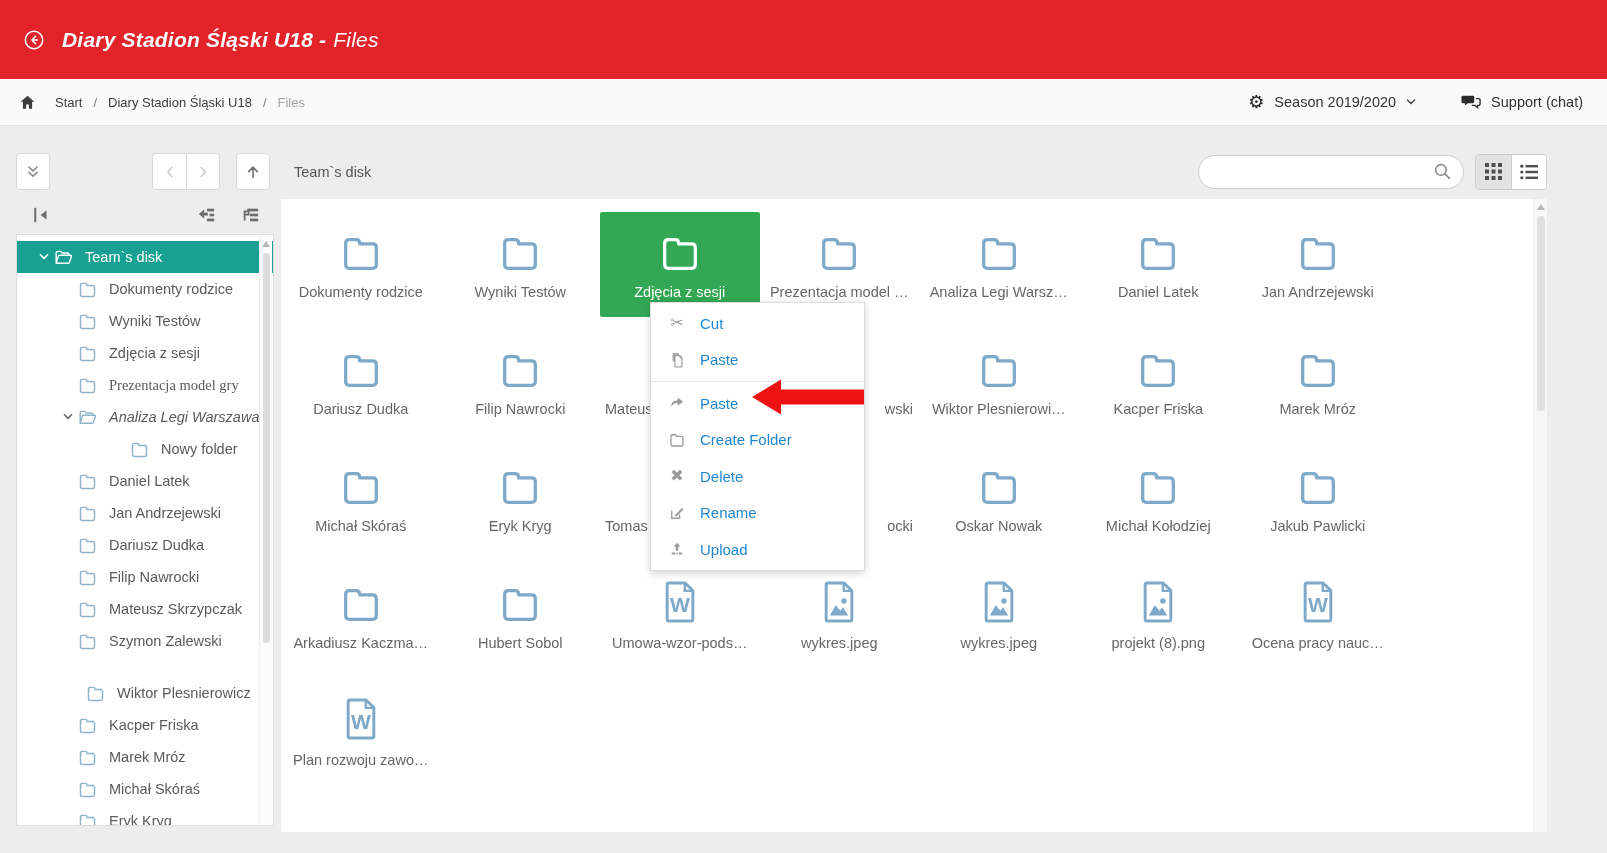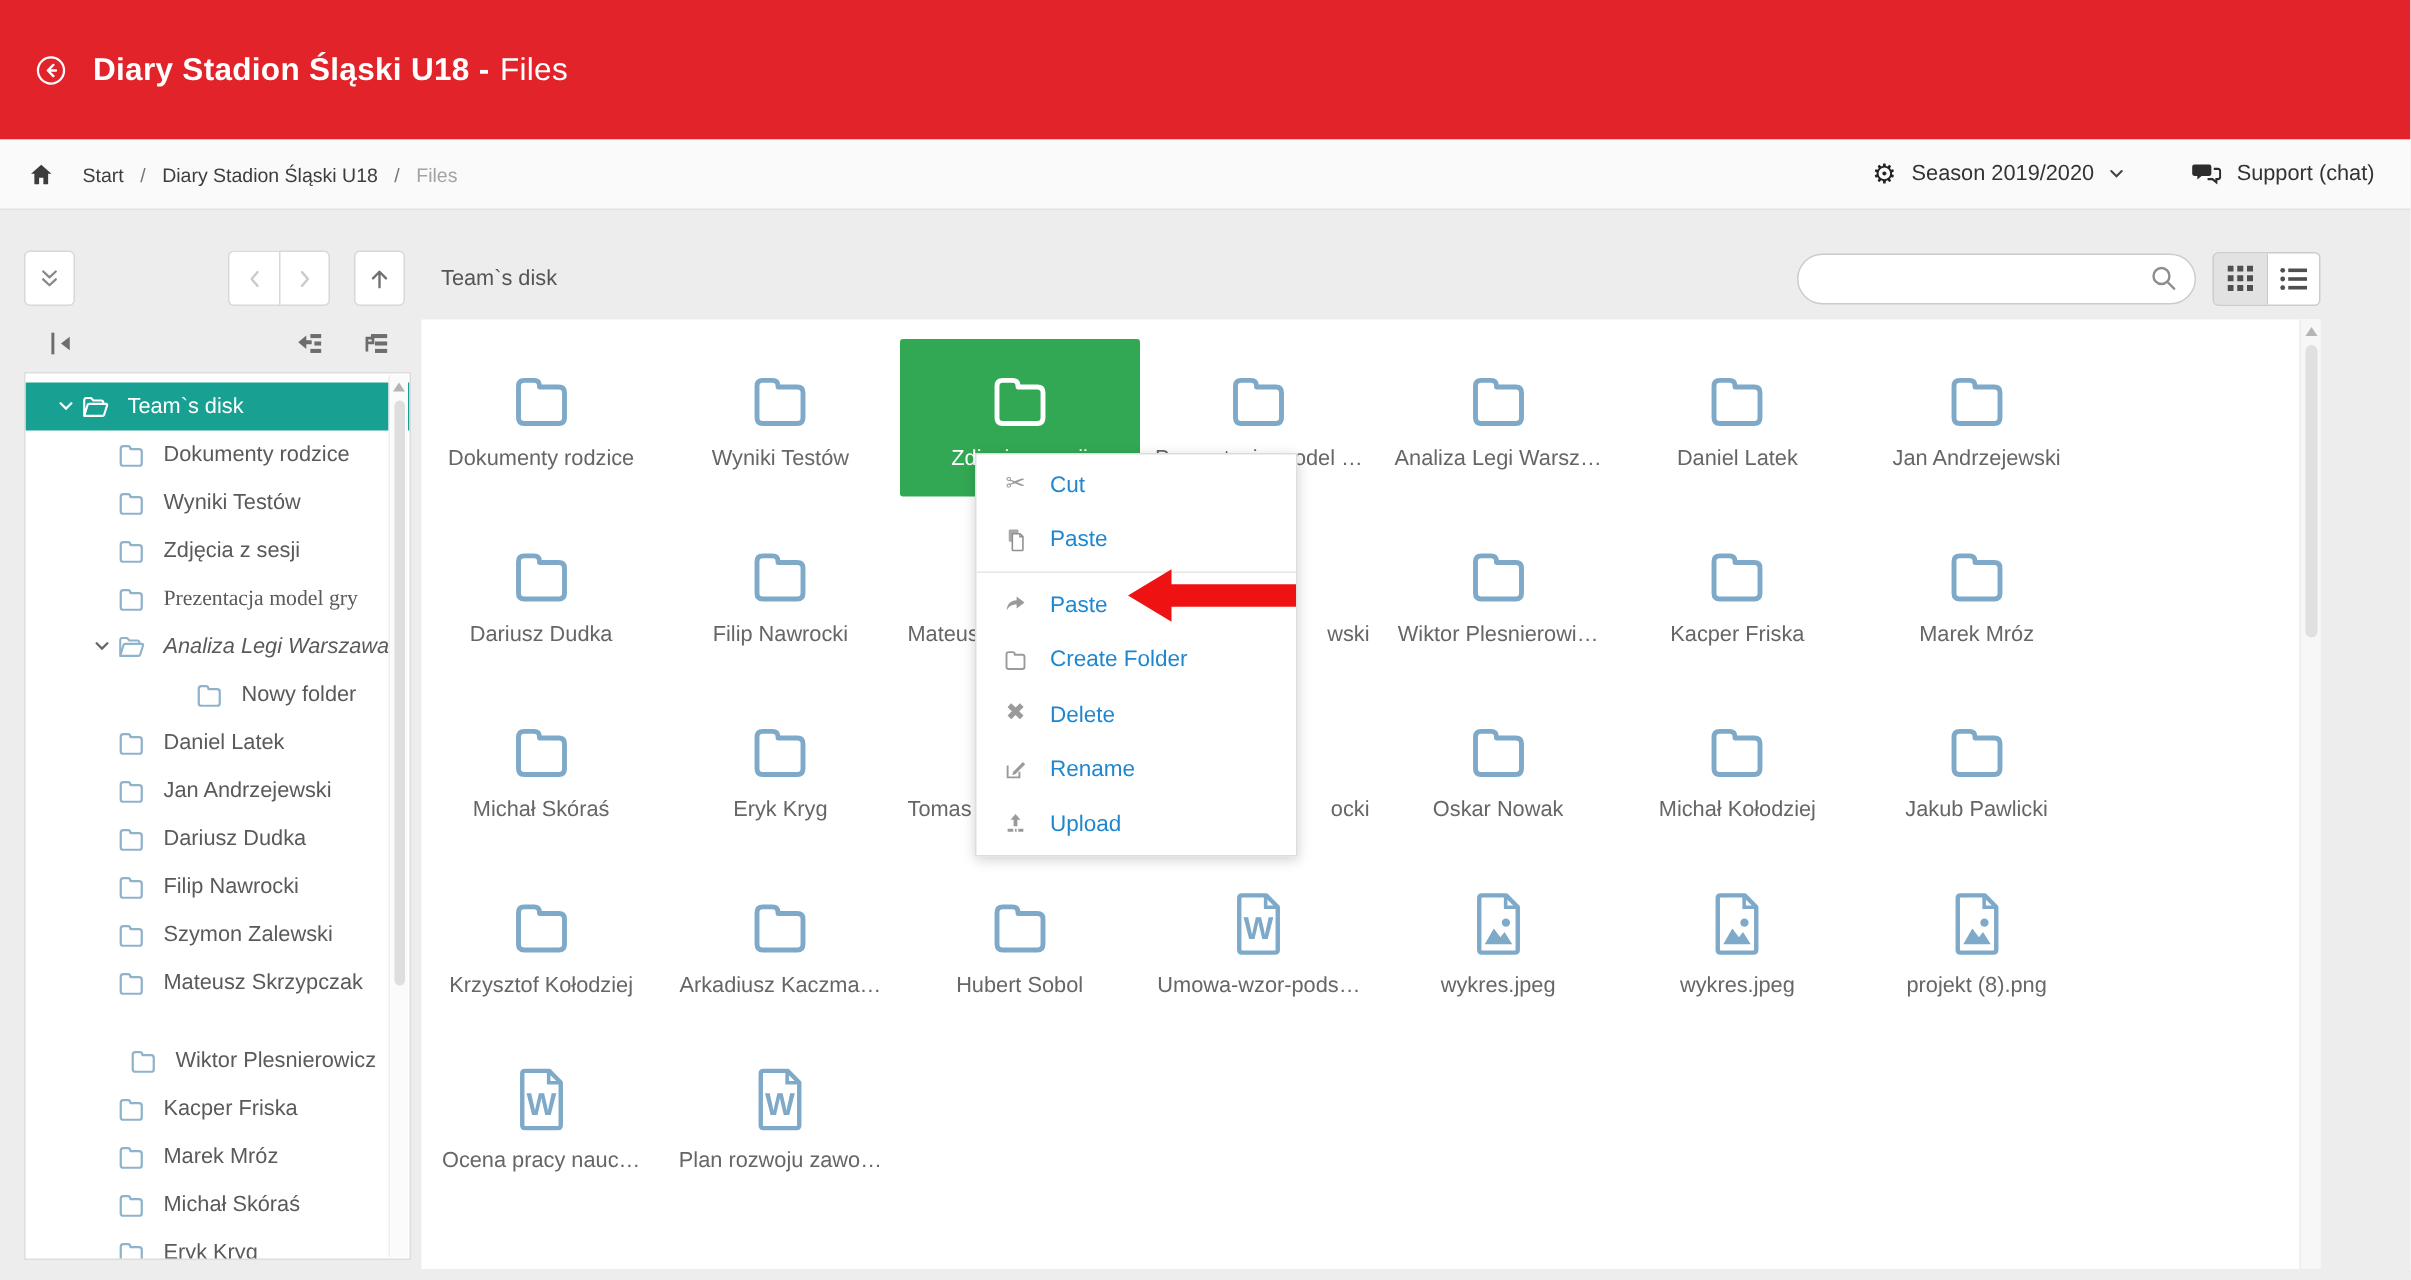--- a/index.html
+++ b/index.html
@@ -1,21 +1,21 @@
 <!DOCTYPE html>
 <html style="--header-red: #e2232a; --sidebar-selected-teal: #18a193; --tile-selected-green: #33a854; --menu-link-blue: #1f87d0; --folder-icon-blue: #7ea9c8; --annotation-red: #ee1212;"><head>
 <meta charset="utf-8">
 <style>
   * { margin:0; padding:0; box-sizing:border-box; }
   html,body { width:1607px; height:853px; overflow:hidden;
     font-family:"Liberation Sans", sans-serif; background:#ededed; }
 
   
-  .app-header { height:93px; background:var(--header-red,#e2232a); display:flex;
-    align-items:center; padding:0 22px; }
+  .app-header { height:79px; background:var(--header-red,#e2232a); display:flex;
+    align-items:center; padding:0 22px;font-style:italic; }
   .back-circle { width:24px; height:24px; margin-right:16px; flex:0 0 auto; cursor:pointer; }
   .app-title { color:#fff; font-size:21px; font-weight:bold; letter-spacing:.2px; }
   .app-title .suffix { font-weight:normal; margin-left:7px; }
 
   
   .topbar { height:47px; background:#fafafa; border-bottom:1px solid #e2e2e2;
     display:flex; align-items:center; padding:0 24px 0 18px; }
   .breadcrumb { display:flex; align-items:center; font-size:13px; color:#3d3d3d; }
   .breadcrumb .home { width:19px; height:19px; margin-right:12px; }
   .crumb { margin:0 6px; cursor:pointer; }
@@ -345,30 +345,30 @@
               </span>
               <span class="tree-label">Filip Nawrocki</span>
             </div>
             <div class="tree-row" style="padding-left: 42px;">
               <span class="tree-chev" style="color: rgb(102, 102, 102);"></span>
               <span class="tree-icon">
                 <svg viewBox="0 0 24 24">
                   <path d="M4 18 L4 7 Q4 5 6 5 L9.4 5 Q11.3 5 11.3 6.9 L11.3 7.3 L18 7.3 Q20 7.3 20 9.3 L20 18 Q20 20 18 20 L6 20 Q4 20 4 18 Z" fill="none" stroke="currentColor" stroke-width="1.7" stroke-linejoin="round"></path>
                 </svg>
               </span>
+              <span class="tree-label">Mateusz Skrzypczak</span>
+            </div>
+            <div class="tree-row" style="padding-left: 42px;">
+              <span class="tree-chev" style="color: rgb(102, 102, 102);"></span>
+              <span class="tree-icon">
+                <svg viewBox="0 0 24 24">
+                  <path d="M4 18 L4 7 Q4 5 6 5 L9.4 5 Q11.3 5 11.3 6.9 L11.3 7.3 L18 7.3 Q20 7.3 20 9.3 L20 18 Q20 20 18 20 L6 20 Q4 20 4 18 Z" fill="none" stroke="currentColor" stroke-width="1.7" stroke-linejoin="round"></path>
+                </svg>
+              </span>
               <span class="tree-label">Szymon Zalewski</span>
-            </div>
-            <div class="tree-row" style="padding-left: 42px;">
-              <span class="tree-chev" style="color: rgb(102, 102, 102);"></span>
-              <span class="tree-icon">
-                <svg viewBox="0 0 24 24">
-                  <path d="M4 18 L4 7 Q4 5 6 5 L9.4 5 Q11.3 5 11.3 6.9 L11.3 7.3 L18 7.3 Q20 7.3 20 9.3 L20 18 Q20 20 18 20 L6 20 Q4 20 4 18 Z" fill="none" stroke="currentColor" stroke-width="1.7" stroke-linejoin="round"></path>
-                </svg>
-              </span>
-              <span class="tree-label">Mateusz Skrzypczak</span>
             </div>
             <div class="tree-row" style="padding-left: 50px; margin-top: 20px;">
               <span class="tree-chev" style="color: rgb(102, 102, 102);"></span>
               <span class="tree-icon">
                 <svg viewBox="0 0 24 24">
                   <path d="M4 18 L4 7 Q4 5 6 5 L9.4 5 Q11.3 5 11.3 6.9 L11.3 7.3 L18 7.3 Q20 7.3 20 9.3 L20 18 Q20 20 18 20 L6 20 Q4 20 4 18 Z" fill="none" stroke="currentColor" stroke-width="1.7" stroke-linejoin="round"></path>
                 </svg>
               </span>
               <span class="tree-label">Wiktor Plesnierowicz</span>
             </div>
@@ -586,28 +586,20 @@
             </div>
             <div class="cell-label">Michał Kołodziej</div>
           </div>
           <div class="cell t-folder">
             <div class="cell-icon">
               <svg viewBox="0 0 24 24">
                 <path d="M4 18 L4 7 Q4 5 6 5 L9.4 5 Q11.3 5 11.3 6.9 L11.3 7.3 L18 7.3 Q20 7.3 20 9.3 L20 18 Q20 20 18 20 L6 20 Q4 20 4 18 Z" fill="none" stroke="currentColor" stroke-width="1.7" stroke-linejoin="round"></path>
               </svg>
             </div>
             <div class="cell-label">Jakub Pawlicki</div>
-          </div>
-          <div class="cell t-folder">
-            <div class="cell-icon">
-              <svg viewBox="0 0 24 24">
-                <path d="M4 18 L4 7 Q4 5 6 5 L9.4 5 Q11.3 5 11.3 6.9 L11.3 7.3 L18 7.3 Q20 7.3 20 9.3 L20 18 Q20 20 18 20 L6 20 Q4 20 4 18 Z" fill="none" stroke="currentColor" stroke-width="1.7" stroke-linejoin="round"></path>
-              </svg>
-            </div>
-            <div class="cell-label">Krzysztof Kołodziej</div>
           </div>
           <div class="cell t-folder">
             <div class="cell-icon">
               <svg viewBox="0 0 24 24">
                 <path d="M4 18 L4 7 Q4 5 6 5 L9.4 5 Q11.3 5 11.3 6.9 L11.3 7.3 L18 7.3 Q20 7.3 20 9.3 L20 18 Q20 20 18 20 L6 20 Q4 20 4 18 Z" fill="none" stroke="currentColor" stroke-width="1.7" stroke-linejoin="round"></path>
               </svg>
             </div>
             <div class="cell-label">Arkadiusz Kaczma…</div>
           </div>
           <div class="cell t-folder">

